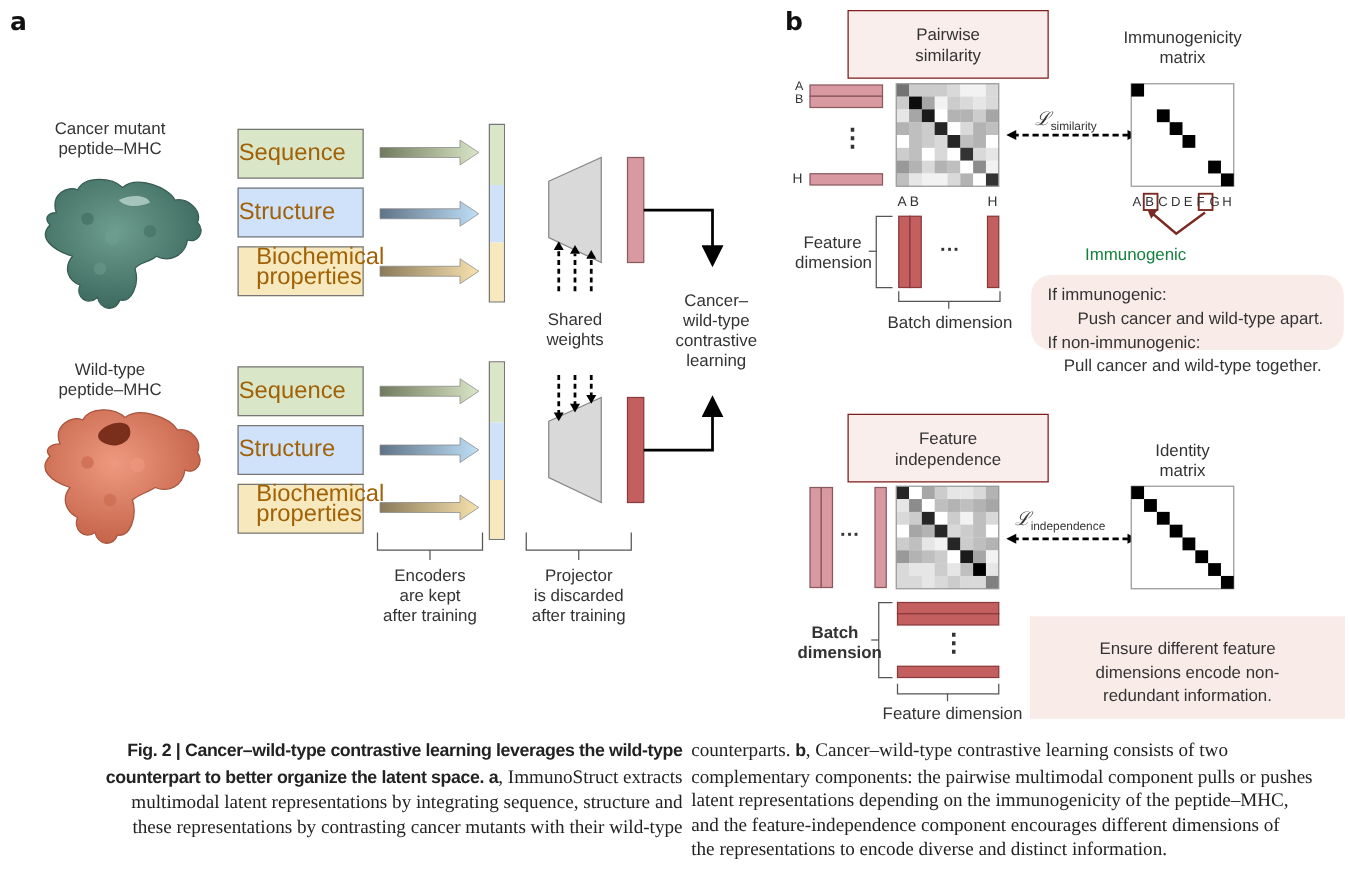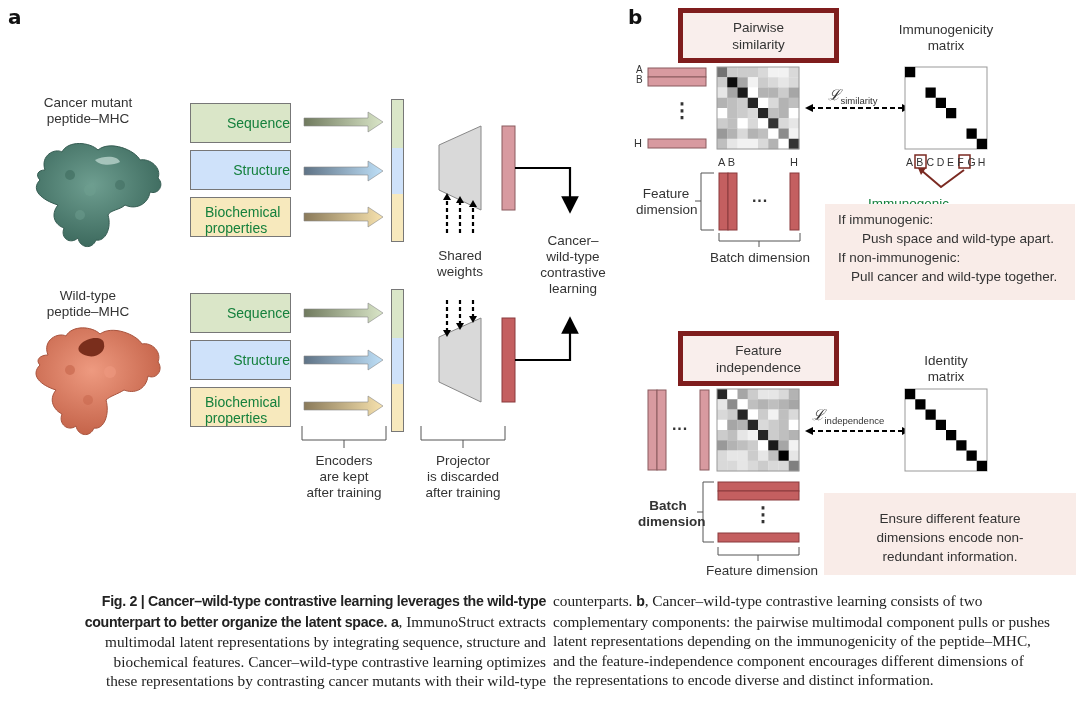--- a/index.html
+++ b/index.html
@@ -1,26 +1,26 @@
 <!DOCTYPE html>
 <html><head>
 <meta charset="utf-8">
 <style>
   html, body { margin:0; padding:0; background:#ffffff; }
   body { width:1080px; height:702px; position:relative; overflow:hidden; font-family:"Liberation Sans", sans-serif; color:#333; }
   .abs { position:absolute; }
   .panel-letter { font-weight:bold; font-size:20px; color:#111; font-family:"DejaVu Sans", sans-serif; }
   .lbl { font-size:13.5px; color:#333; text-align:center; line-height:16px; }
-  .enc-box { position:absolute; width:101px; height:40px; border:1px solid #777; box-sizing:border-box; display:flex; align-items:center; justify-content:flex-end; text-align:center; font-size:14px; line-height:16px; color:#15803d; }
+  .enc-box { position:absolute; width:101px; height:40px; border:1px solid #777; box-sizing:border-box; display:flex; align-items:center; justify-content:flex-start; text-align:center; font-size:19px; line-height:16px; color:#a16207; }
   .enc-seq { background:#dae6c8; }
   .enc-str { background:#cfe2fa; }
   .enc-bio { background:#f7e9bd; }
   .latent { position:absolute; width:13px; border:1px solid #777; box-sizing:border-box; overflow:hidden; }
   .latent div { width:100%; }
-  .pinkbox { position:absolute; background:#f9eeec; border:5px solid #7f1d1d; box-sizing:border-box; display:flex; align-items:center; justify-content:center; text-align:center; font-size:13.5px; line-height:17px; color:#333; }
+  .pinkbox { position:absolute; background:#f9eeec; border:1px solid #7f1d1d; box-sizing:border-box; display:flex; align-items:center; justify-content:center; text-align:center; font-size:13.5px; line-height:17px; color:#333; }
   .notebox { position:absolute; background:#f9ece8; font-size:13.5px; line-height:19px; color:#333; }
   .caption { position:absolute; font-family:"Liberation Serif", serif; font-size:15.3px; line-height:19.5px; color:#222; }
   .caption b { font-family:"Liberation Sans", sans-serif; font-weight:bold; font-size:14.2px; letter-spacing:-0.3px; }
   svg { position:absolute; left:0; top:0; }
 </style>
 </head>
 <body>
 
 <div class="abs panel-letter" style="left:8px;top:5px;">a</div>
 
@@ -418,23 +418,23 @@
     <span style="position: absolute; left: 11.25px; top: 0px;">B</span>
     <span style="position: absolute; left: 21.5px; top: 0px;">C</span>
     <span style="position: absolute; left: 31.75px; top: 0px;">D</span>
     <span style="position: absolute; left: 42px; top: 0px;">E</span>
     <span style="position: absolute; left: 52.25px; top: 0px;">F</span>
     <span style="position: absolute; left: 62.5px; top: 0px;">G</span>
     <span style="position: absolute; left: 72.75px; top: 0px;">H</span>
   </div>
 <div class="abs" style="left:868px;top:196px;font-size:13.5px;color:#15803d;">Immunogenic</div>
 
-<div class="notebox" style="left:825px;top:204px;width:250px;height:96px;">
+<div class="notebox" style="left:825px;top:220px;width:250px;height:60px;border-radius:16px;">
   <div style="padding-left:13px;padding-top:6px;">If immunogenic:</div>
-  <div style="padding-left:37px;">Push space and wild-type apart.</div>
+  <div style="padding-left:37px;">Push cancer and wild-type apart.</div>
   <div style="padding-left:13px;">If non-immunogenic:</div>
   <div style="padding-left:26px;">Pull cancer and wild-type together.</div>
 </div>
 
 <div class="pinkbox" style="left:678px;top:331px;width:161px;height:55px;flex-direction:column;">
   <div>Feature</div>
   <div>independence</div>
 </div>
 <div class="abs" style="left:672px;top:420px;font-size:16px;font-weight:bold;">···</div>
 <div class="abs" style="left:753px;top:502px;font-size:20px;font-weight:bold;">⋮</div>
@@ -457,21 +457,20 @@
 <div class="notebox" style="left:824px;top:493px;width:252px;height:82px;text-align:center;">
   <div style="padding-top:16px;">Ensure different feature</div>
   <div>dimensions encode non-</div>
   <div>redundant information.</div>
 </div>
 
 <div class="caption" style="left:6px;top:591px;width:540px;text-align:right;">
   <div><b>Fig. 2 | </b><b>Cancer–wild-type contrastive learning leverages the wild-type</b></div>
   <div><b>counterpart to better organize the latent space.</b> <b>a</b><span>, ImmunoStruct extracts</span></div>
   <div>multimodal latent representations by integrating sequence, structure and</div>
-  <div>biochemical features. Cancer–wild-type contrastive learning optimizes</div>
   <div>these representations by contrasting cancer mutants with their wild-type</div>
 </div>
 <div class="caption" style="left:553px;top:591px;width:527px;">
   <div><span>counterparts.</span> <b>b</b><span>, Cancer–wild-type contrastive learning consists of two</span></div>
   <div>complementary components: the pairwise multimodal component pulls or pushes</div>
   <div>latent representations depending on the immunogenicity of the peptide–MHC,</div>
   <div>and the feature-independence component encourages different dimensions of</div>
   <div>the representations to encode diverse and distinct information.</div>
 </div>
 

